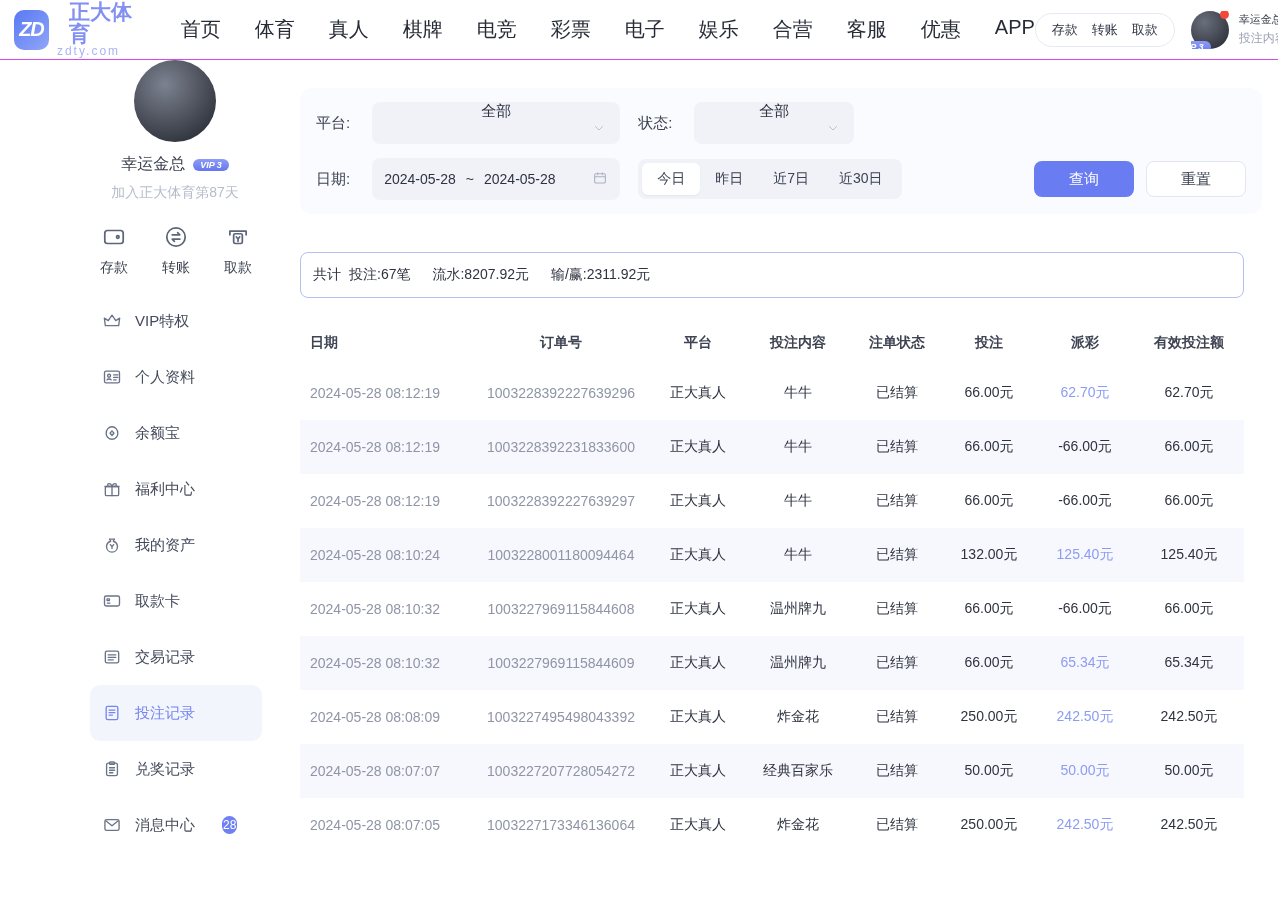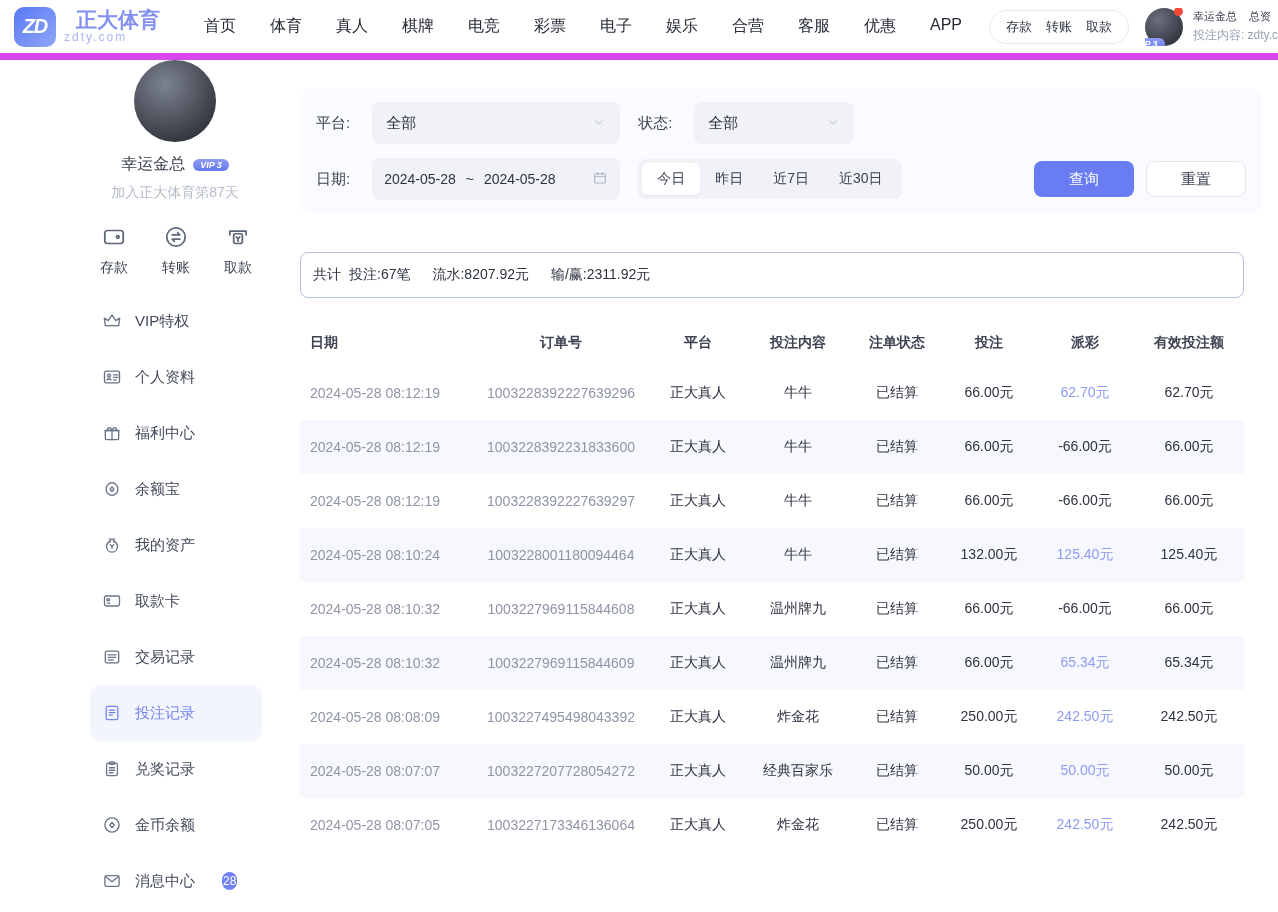--- a/index.html
+++ b/index.html
@@ -1,29 +1,29 @@
 <!DOCTYPE html>
 <html><head>
 <meta charset="utf-8">
 <style>
   * { margin:0; padding:0; box-sizing:border-box; }
   html,body { width:1278px; height:912px; overflow:hidden; background:#fff;
     font-family:"Liberation Sans","DejaVu Sans",sans-serif; color:#2e3340; }
 
   
-  .topbar { height:60px; display:flex; align-items:center; padding-left:14px; border-bottom:7px solid #d946ef; }
+  .topbar { height:60px; display:flex; align-items:center; padding-left:14px; border-bottom:1px solid #d946ef; }
   .logo { display:flex; align-items:center; gap:8px; cursor:pointer; }
   .logo-mark { width:42px; height:40px; border-radius:10px;
     background:linear-gradient(135deg,#5a79f3,#8fa6f8);
     color:#fff; font-weight:bold; font-style:italic; font-size:20px;
     display:flex; align-items:center; justify-content:center; letter-spacing:-1px; }
   .logo-text { display:flex; flex-direction:column; line-height:1.05; }
   .logo-name { font-size:21px; font-weight:bold; color:#8290f2;margin-left:12px; }
   .logo-domain { font-size:12px; color:#a9b4f5; letter-spacing:2px; }
-  .nav { display:flex; gap:34px; margin-left:44px; font-size:16px; color:#262b36; }
+  .nav { display:flex; gap:34px; margin-left:44px; font-size:20px; color:#262b36; }
   .nav span { cursor:pointer; white-space:nowrap; }
   .topbar-right { margin-left:auto; display:flex; align-items:center; min-width:0; }
   .quick-pill { display:flex; gap:14px; align-items:center; border:1px solid #e7eaf2;
     border-radius:18px; padding:7px 16px; font-size:13px; color:#2e3442; }
   .quick-pill span { cursor:pointer; }
   .tb-user { display:flex; align-items:center; margin-left:16px; flex:1; min-width:0; overflow:hidden; }
   .tb-avatar-wrap { position:relative; flex:0 0 auto; }
   .tb-avatar { width:38px; height:38px; border-radius:50%;
     background:radial-gradient(circle at 35% 30%,#6a6f7d,#23262e); }
   .tb-dot { position:absolute; top:-1px; right:0; width:9px; height:9px; border-radius:50%; background:#f5483b; }
@@ -59,21 +59,21 @@
   .menu-item.active svg { stroke:#7585f0; }
   .menu-badge { margin-left:14px; background:#6e80f2; color:#fff; font-size:12px;
     border-radius:8px; padding:2px 1px; }
 
   
   .filter-card { margin-top:28px; background:#fafbfe; border-radius:12px; padding:14px 16px 14px 16px; }
   .f-row { display:flex; align-items:center; height:42px; }
   .f-row + .f-row { margin-top:14px; }
   .f-label { font-size:15px; color:#3c4252; margin-right:22px; }
   .f-select { width:248px; height:42px; background:#f0f2f8; border-radius:8px;
-    display:flex; align-items:center; padding:0 14px; font-size:15px; color:#2e3340; cursor:pointer; }
+    display:flex; align-items:center; padding:0 14px; font-size:15px; color:#2e3340; cursor:pointer;flex-direction:column; }
   .f-select.narrow { width:160px; }
   .f-select .chev { margin-left:auto; }
   .f-gap { width:18px; }
   .date-box { width:248px; height:42px; background:#f0f2f8; border-radius:8px;
     display:flex; align-items:center; padding:0 12px; font-size:14px; color:#2e3340; cursor:pointer; gap:10px; }
   .date-box .cal { margin-left:auto; }
   .range-group { display:flex; background:#f0f2f8; border-radius:8px; padding:4px; margin-left:18px; }
   .range-seg { padding:7px 15px; font-size:14px; color:#3c4252; border-radius:6px; cursor:pointer; white-space:nowrap; }
   .range-seg.active { background:#fff; box-shadow:0 1px 2px rgba(40,50,90,.06); }
   .f-buttons { margin-left:auto; display:flex; gap:12px; }
@@ -201,31 +201,31 @@
       <div class="menu-item">
         <svg class="ic" width="20" height="20" viewBox="0 0 24 24">
             <rect x="3" y="5" width="18" height="14" rx="2"></rect>
             <circle cx="8.5" cy="10.5" r="1.8"></circle>
             <path d="M6 15.5c.6-1.5 4.4-1.5 5 0M14 9.5h5M14 12.5h5M14 15.5h3"></path>
           </svg>
         <span>个人资料</span>
       </div>
       <div class="menu-item">
         <svg class="ic" width="20" height="20" viewBox="0 0 24 24">
+            <path d="M12 4.5c4 0 7 3.4 7 8a7 7 0 01-14 0c0-4.6 3-8 7-8z"></path>
+            <path d="M12 9.5l2.3 2.8L12 15l-2.3-2.7z"></path>
+          </svg>
+        <span>余额宝</span>
+      </div>
+      <div class="menu-item">
+        <svg class="ic" width="20" height="20" viewBox="0 0 24 24">
             <rect x="4" y="9" width="16" height="11" rx="1.5"></rect>
             <path d="M3.5 9h17M12 9v11M8.5 9C6.5 9 6 5.5 8.5 5.5S12 9 12 9s1-3.5 3.5-3.5S17.5 9 15.5 9"></path>
           </svg>
         <span>福利中心</span>
-      </div>
-      <div class="menu-item">
-        <svg class="ic" width="20" height="20" viewBox="0 0 24 24">
-            <path d="M12 4.5c4 0 7 3.4 7 8a7 7 0 01-14 0c0-4.6 3-8 7-8z"></path>
-            <path d="M12 9.5l2.3 2.8L12 15l-2.3-2.7z"></path>
-          </svg>
-        <span>余额宝</span>
       </div>
       <div class="menu-item">
         <svg class="ic" width="20" height="20" viewBox="0 0 24 24">
             <path d="M9 5h6l-1.5 2.5c3 .8 5 3.2 5 6.5 0 3.8-2.9 6.5-6.5 6.5S5.5 17.8 5.5 14c0-3.3 2-5.7 5-6.5z"></path>
             <path d="M10 11.5l2 2.3 2-2.3M12 13.8v2.4"></path>
           </svg>
         <span>我的资产</span>
       </div>
       <div class="menu-item">
         <svg class="ic" width="20" height="20" viewBox="0 0 24 24">
@@ -249,27 +249,20 @@
           </svg>
         <span>投注记录</span>
       </div>
       <div class="menu-item">
         <svg class="ic" width="20" height="20" viewBox="0 0 24 24">
             <rect x="5.5" y="5" width="13" height="15" rx="2"></rect>
             <rect x="9" y="3.5" width="6" height="3" rx="1"></rect>
             <path d="M9 10.5h6M9 13.5h6M9 16.5h4"></path>
           </svg>
         <span>兑奖记录</span>
-      </div>
-      <div class="menu-item">
-        <svg class="ic" width="20" height="20" viewBox="0 0 24 24">
-            <circle cx="12" cy="12" r="8.5"></circle>
-            <path d="M12 8.8l2.6 3.2-2.6 3.2-2.6-3.2z"></path>
-          </svg>
-        <span>金币余额</span>
       </div>
       <div class="menu-item">
         <svg class="ic" width="20" height="20" viewBox="0 0 24 24">
             <rect x="3.5" y="5.5" width="17" height="13" rx="2"></rect>
             <path d="M4.5 7l7.5 6 7.5-6"></path>
           </svg>
         <span>消息中心</span>
         <span class="menu-badge">28</span>
       </div>
       <div class="menu-item">

